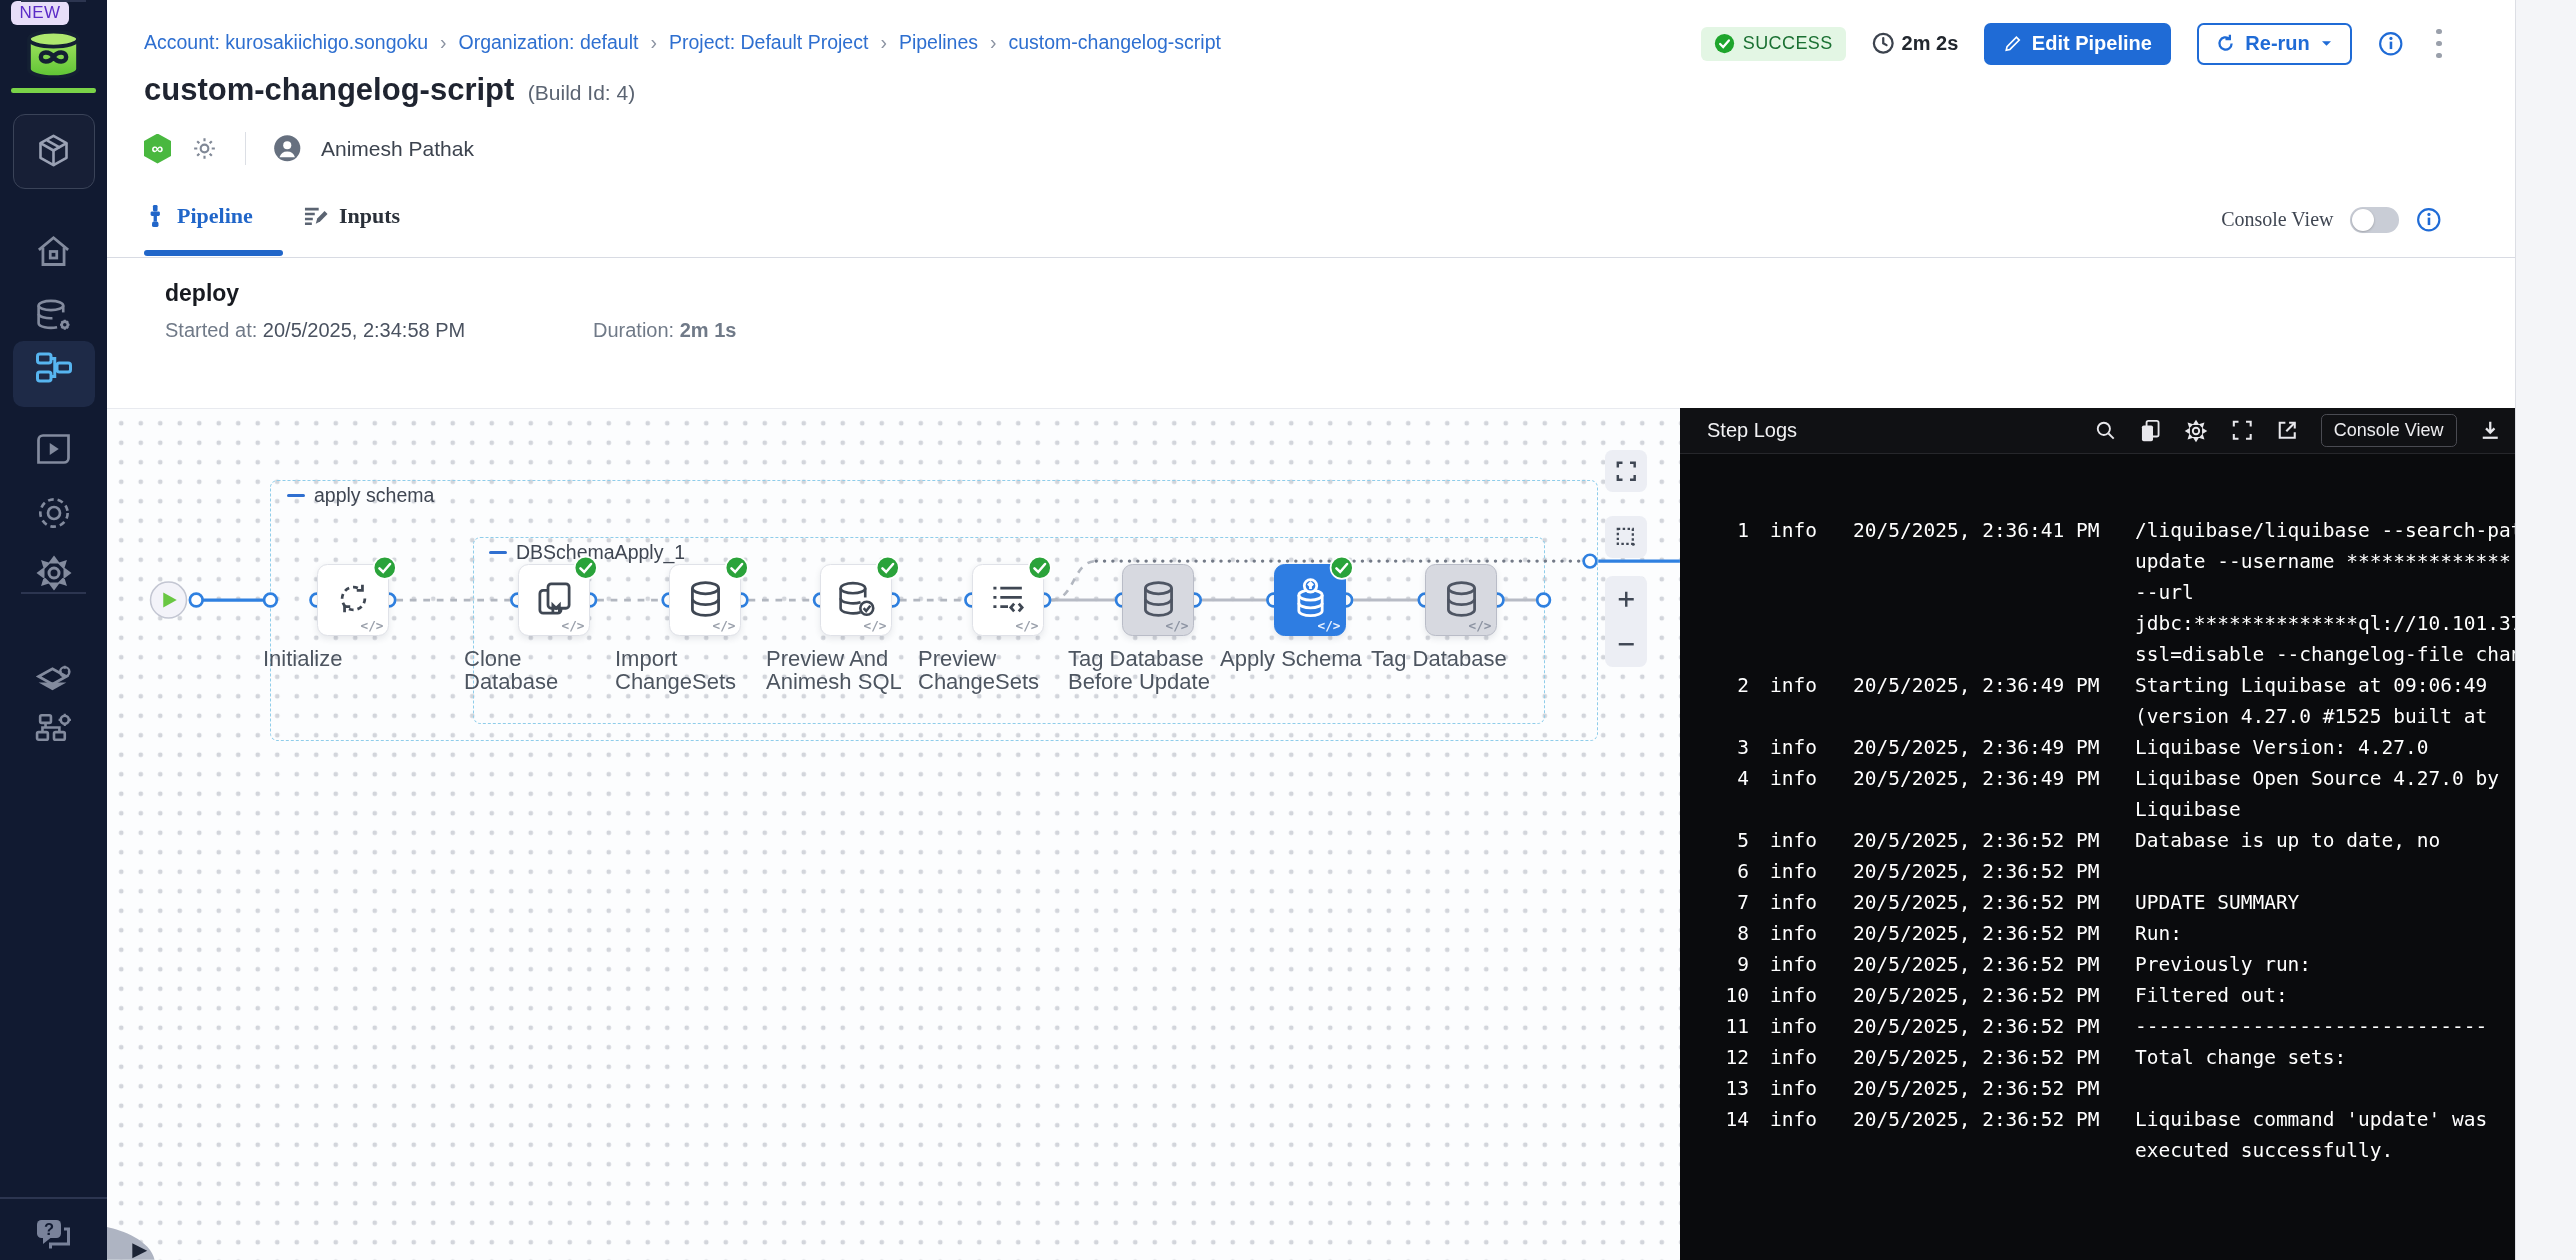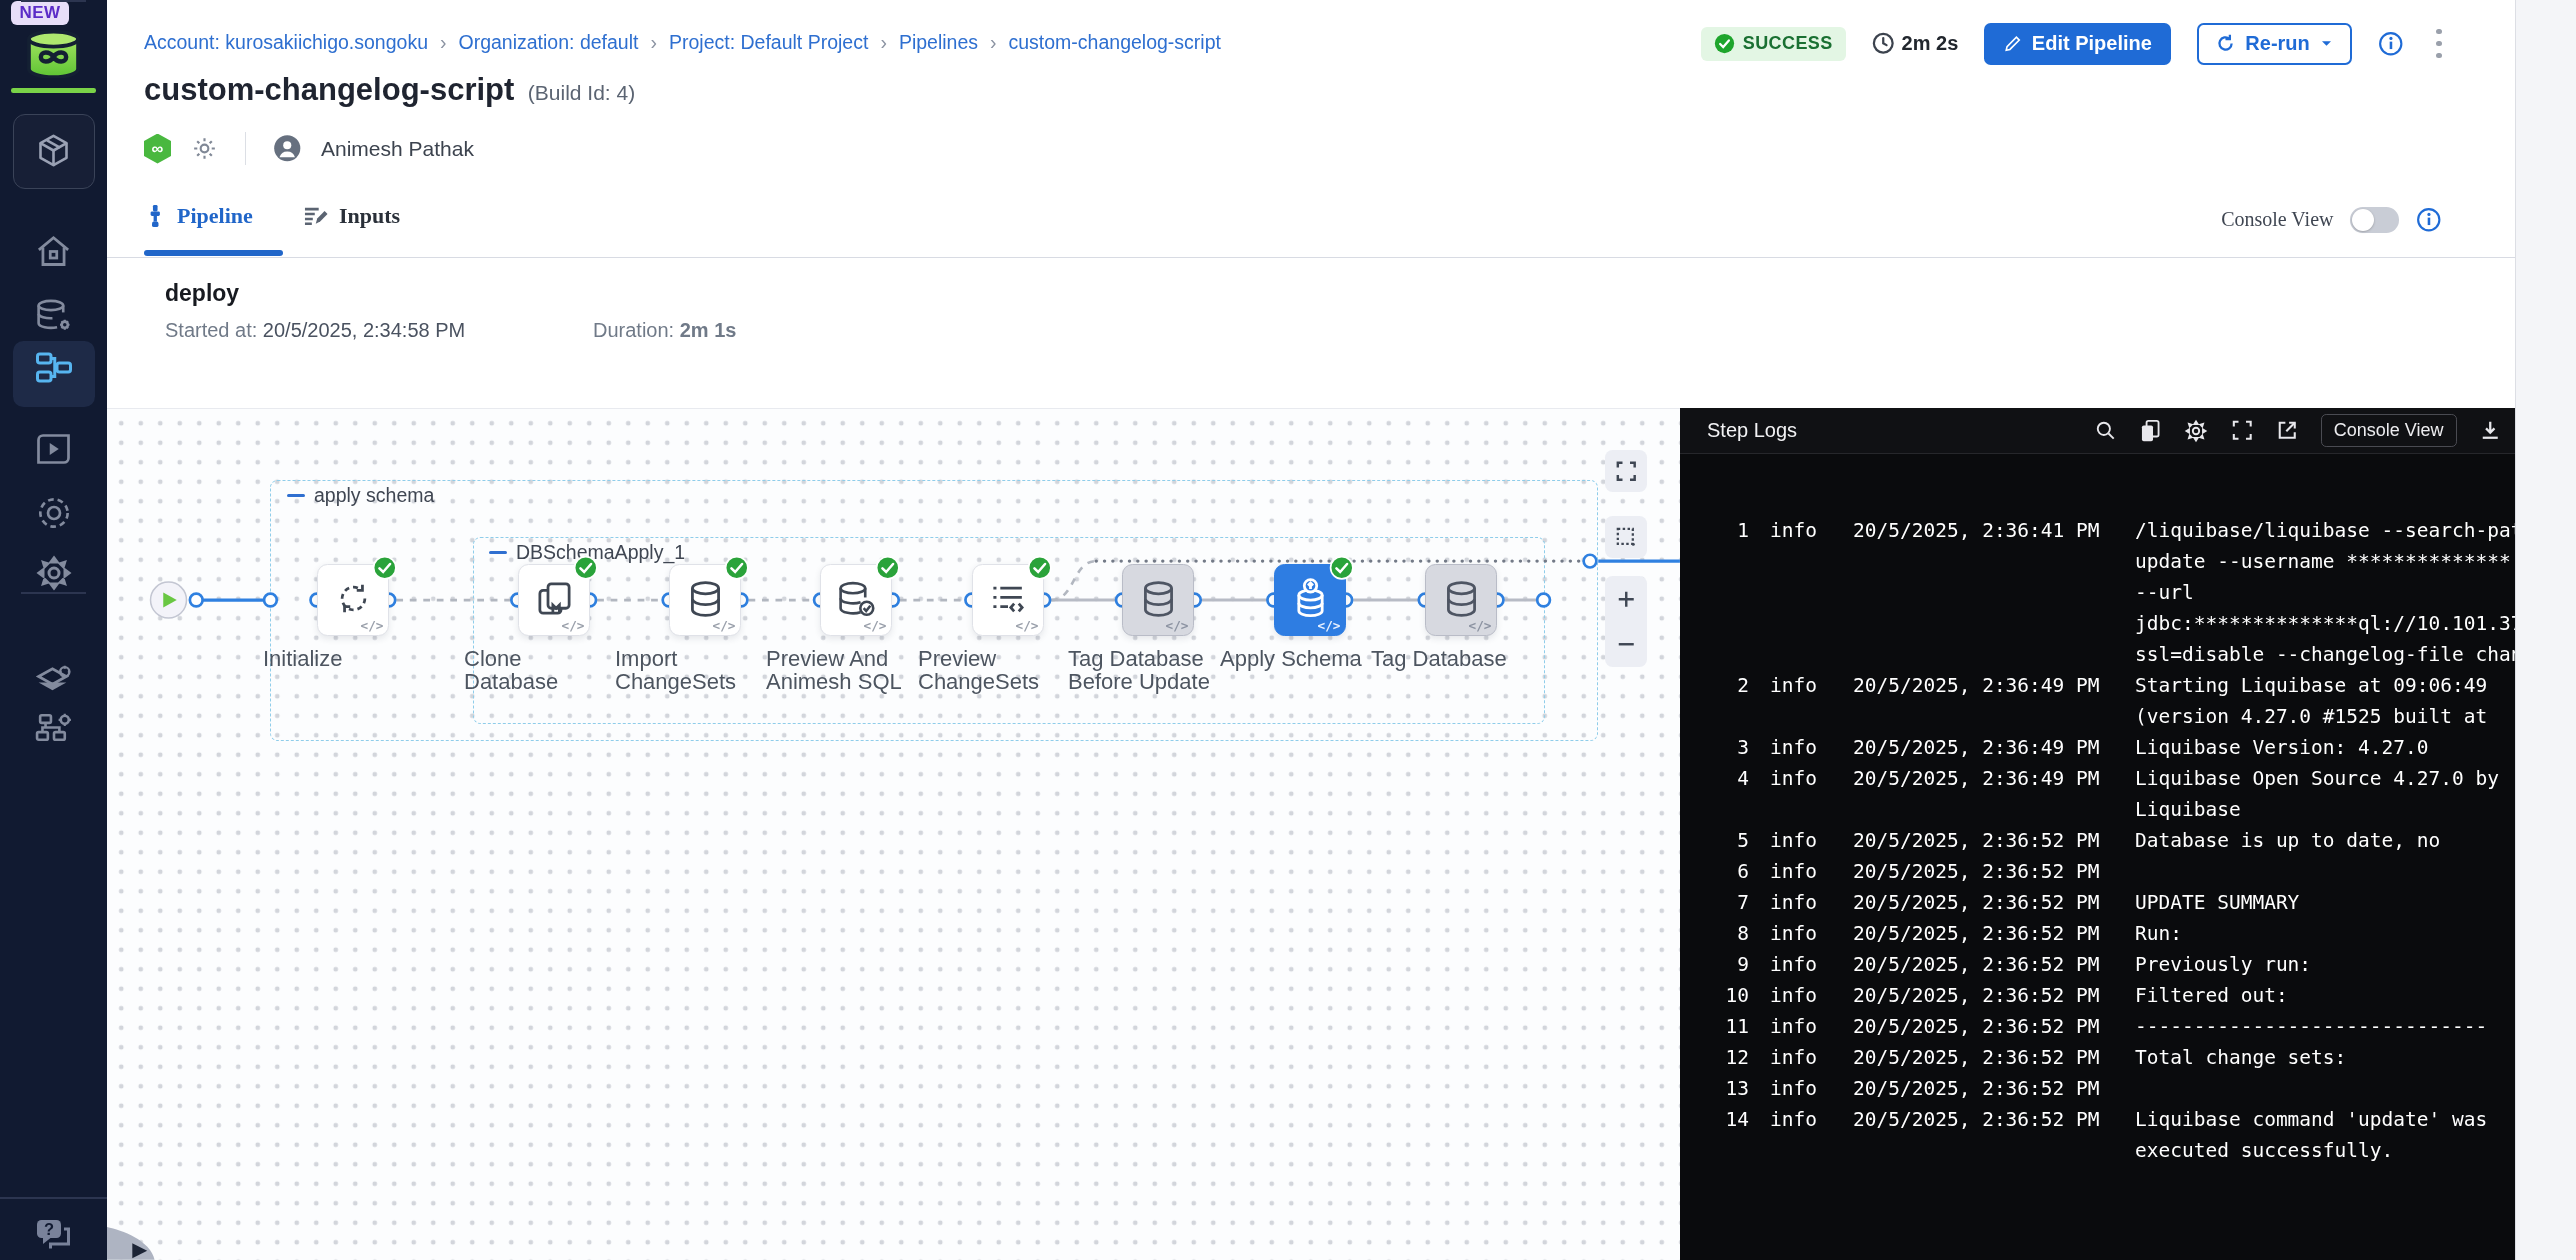--- a/index.html
+++ b/index.html
@@ -3,42 +3,42 @@
 <meta charset="utf-8">
 <style>
   * { margin:0; padding:0; box-sizing:border-box; }
   html,body { width:2576px; height:1260px; overflow:hidden; background:#fff;
     font-family:"Liberation Sans", sans-serif; }
   .app { position:relative; width:2576px; height:1260px; }
 
   
   .sidebar { position:absolute; left:0; top:0; width:107px; height:1260px; background:#111a31; z-index:30; }
   .new-badge { position:absolute; left:10.5px; top:1px; background:#e7def8; color:#5b2cc7;
-    font-weight:bold; font-size:17px; padding:2.2px 9px; border-radius:6px; letter-spacing:0.4px; }
+    font-weight:normal; font-size:17px; padding:2.2px 9px; border-radius:6px; letter-spacing:0.4px; }
   .side-logo { position:absolute; left:22.5px; top:30px; width:61px; height:48px; }
   .side-green-divider { position:absolute; left:10.5px; top:88px; width:85px; height:4.5px; background:#7ad348; border-radius:2.2px; }
   .side-cube-btn { position:absolute; left:12.7px; top:114px; width:82px; height:75px; border:1.5px solid #3a4358;
     border-radius:12px; background:#171f36; display:flex; align-items:center; justify-content:center; }
   .side-item { position:absolute; left:0; width:107px; height:55px; display:flex; align-items:center; justify-content:center; }
   .side-item .pill { position:absolute; left:12.7px; top:0; width:82px; height:66px; border-radius:10.5px; background:transparent; }
   .side-item.active .pill { background:#1e2a47; }
   .side-item svg { position:relative; }
   .side-divider { position:absolute; left:21px; width:65px; height:1.5px; background:#2c3550; }
   .side-bottom-divider { position:absolute; left:0; top:1197px; width:107px; height:1.5px; background:#2c3550; }
 
   
   .header { position:absolute; left:107px; top:0; width:2469px; height:408px; background:#fff; }
   .breadcrumb { position:absolute; left:37px; top:31px; display:flex; align-items:center; gap:12px;
     font-size:19.5px; color:#2e6fd0; }
   .crumb { color:#2e6fd0; cursor:pointer; }
   .crumb-sep { color:#8b93a2; font-size:19.5px; }
   .top-actions { position:absolute; right:127px; top:22.5px; display:flex; align-items:center; gap:25.5px; }
   .success-badge { display:flex; align-items:center; gap:7.5px; background:#e3f6e4; border-radius:6px;
     padding:6.7px 13.5px; }
-  .success-badge span { color:#1a7032; font-weight:bold; font-size:18px; letter-spacing:0.4px; }
+  .success-badge span { color:#1a7032; font-weight:normal; font-size:18px; letter-spacing:0.4px; }
   .elapsed { display:flex; align-items:center; gap:7.5px; font-size:20px; color:#22272e; font-weight:bold; }
   .btn-primary { display:flex; align-items:center; gap:9px; background:#1f6bd6; color:#fff;
     font-size:20px; font-weight:bold; border:none; border-radius:6.7px; padding:9.7px 19.5px; }
   .btn-outline { display:flex; align-items:center; gap:9px; background:#fff; color:#1f6bd6;
     font-size:20px; font-weight:bold; border:2.2px solid #1f6bd6; border-radius:6.7px; padding:7.5px 16.5px; }
   .kebab { display:flex; flex-direction:column; gap:6.7px; padding:3px 7.5px; }
   .kebab i { width:5.2px; height:5.2px; border-radius:50%; background:#9aa0ab; }
   .page-title-row { position:absolute; left:37px; top:72px; display:flex; align-items:baseline; gap:13.5px; }
   .page-title { font-size:31px; font-weight:bold; color:#1f2430; }
   .build-id { font-size:21px; color:#5b6472; }

